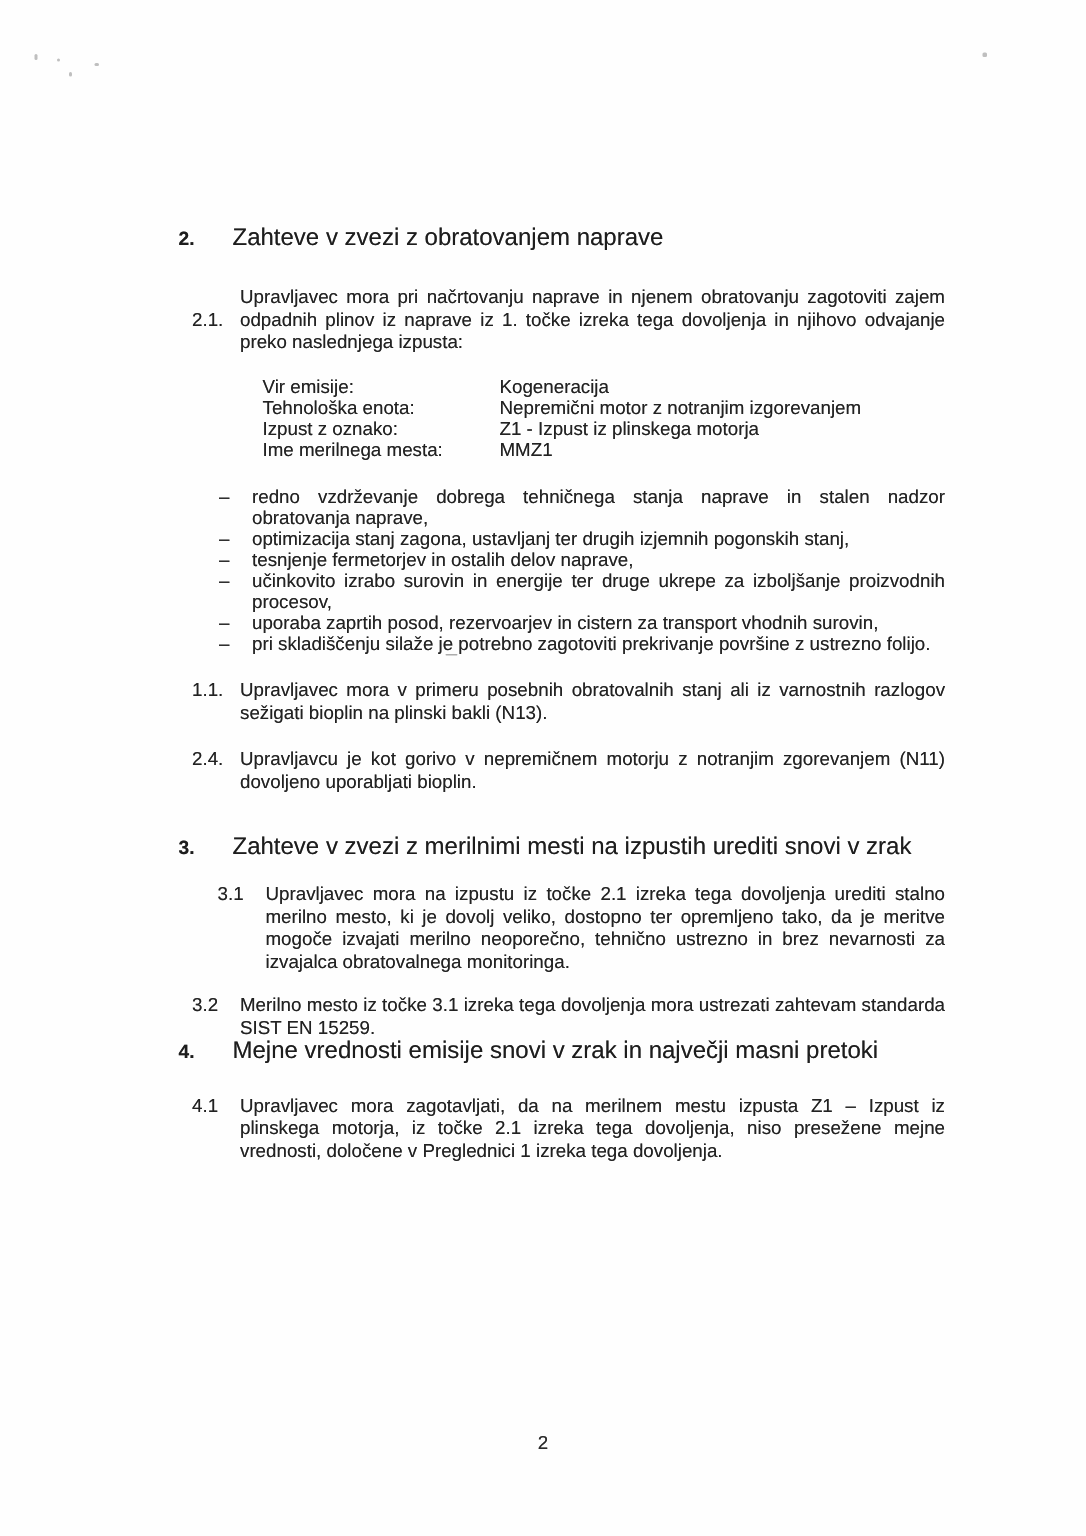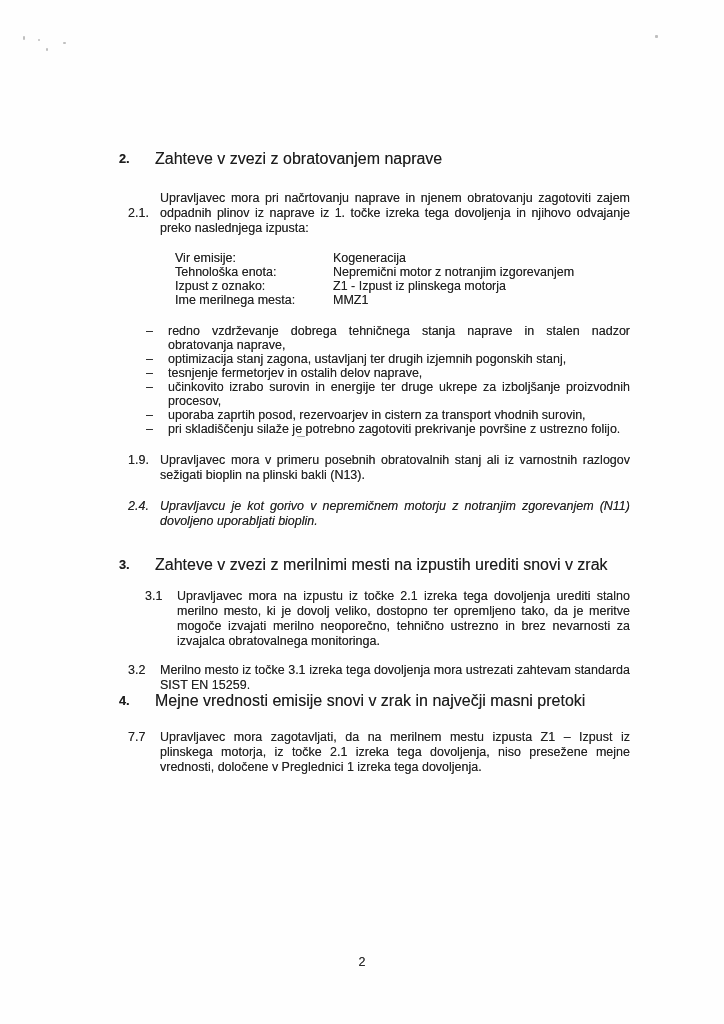--- a/index.html
+++ b/index.html
@@ -47,21 +47,21 @@
   .bullets { margin: 3px 0 0 27px; font-size: 12.5px; line-height: 14px; }
   .bullet-row { display: flex; }
   .bullet-dash { width: 22px; flex: 0 0 22px; }
   .bullet-text { margin: 0; flex: 1; text-align: justify; }
   
   .mb-sec2head { margin-bottom: 25px; }
   .mb-21 { margin-bottom: 15px; align-items: center; }
   .mb-fields { margin-bottom: 17px; }
   .mb-bullets { margin-bottom: 17px; }
   .mb-23 { margin-bottom: 16px; }
-  .mb-24 { margin-bottom: 28px; font-style: italic; }
+  .mb-24 { margin-bottom: 28px; }
   .mb-sec3head { margin-bottom: 17px; }
   .mb-31 { margin-bottom: 14px; margin-left: 26px; }
   .mb-32 { }
   .mb-sec4head { margin-bottom: 22px; }
   .page-number {
     position: absolute;
     left: 0; right: 0;
     top: 955px;
     text-align: center;
     font-size: 12.5px;
@@ -142,21 +142,21 @@
       <span class="bullet-dash">–</span>
       <p class="bullet-text">uporaba zaprtih posod, rezervoarjev in cistern za transport vhodnih surovin,</p>
     </div>
     <div class="bullet-row">
       <span class="bullet-dash">–</span>
       <p class="bullet-text">pri skladiščenju silaže je potrebno zagotoviti prekrivanje površine z ustrezno folijo.</p>
     </div>
   </div>
 
   <div class="item mb-23">
-    <span class="item-num">1.9.</span>
+    <span class="item-num">1.1.</span>
     <p class="item-text">Upravljavec mora v primeru posebnih obratovalnih stanj ali iz varnostnih razlogov sežigati bioplin na plinski bakli (N13).</p>
   </div>
 
   <div class="item mb-24">
     <span class="item-num">2.4.</span>
     <p class="item-text">Upravljavcu je kot gorivo v nepremičnem motorju z notranjim zgorevanjem (N11) dovoljeno uporabljati bioplin.</p>
   </div>
 
   <div class="sec-head mb-sec3head">
     <span class="sec-num">3.</span>
@@ -172,18 +172,18 @@
     <span class="item-num">3.2</span>
     <p class="item-text">Merilno mesto iz točke 3.1 izreka tega dovoljenja mora ustrezati zahtevam standarda SIST EN 15259.</p>
   </div>
 
   <div class="sec-head mb-sec4head">
     <span class="sec-num">4.</span>
     <h2 class="sec-title">Mejne vrednosti emisije snovi v zrak in največji masni pretoki</h2>
   </div>
 
   <div class="item">
-    <span class="item-num">7.7</span>
+    <span class="item-num">4.1</span>
     <p class="item-text">Upravljavec mora zagotavljati, da na merilnem mestu izpusta Z1 – Izpust iz plinskega motorja, iz točke 2.1 izreka tega dovoljenja, niso presežene mejne vrednosti, določene v Preglednici 1 izreka tega dovoljenja.</p>
   </div>
 
   <div class="page-number">2</div>
 </div>
 
 </body></html>

